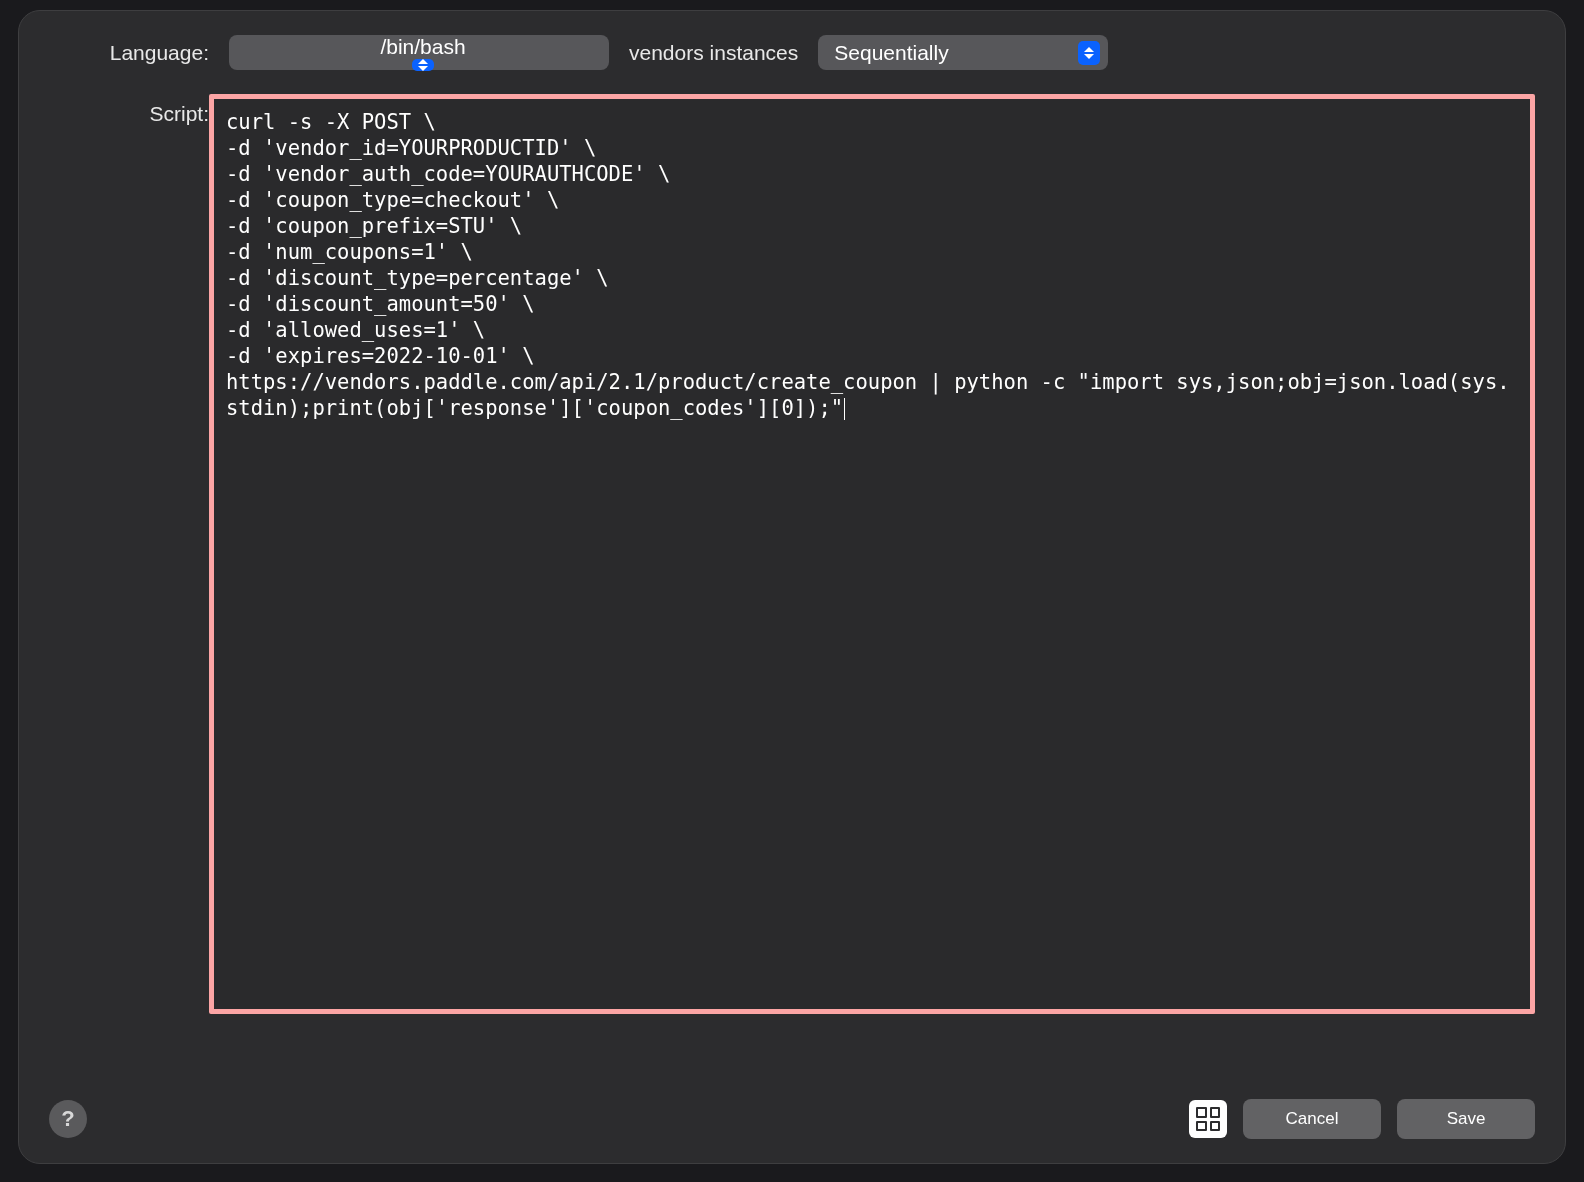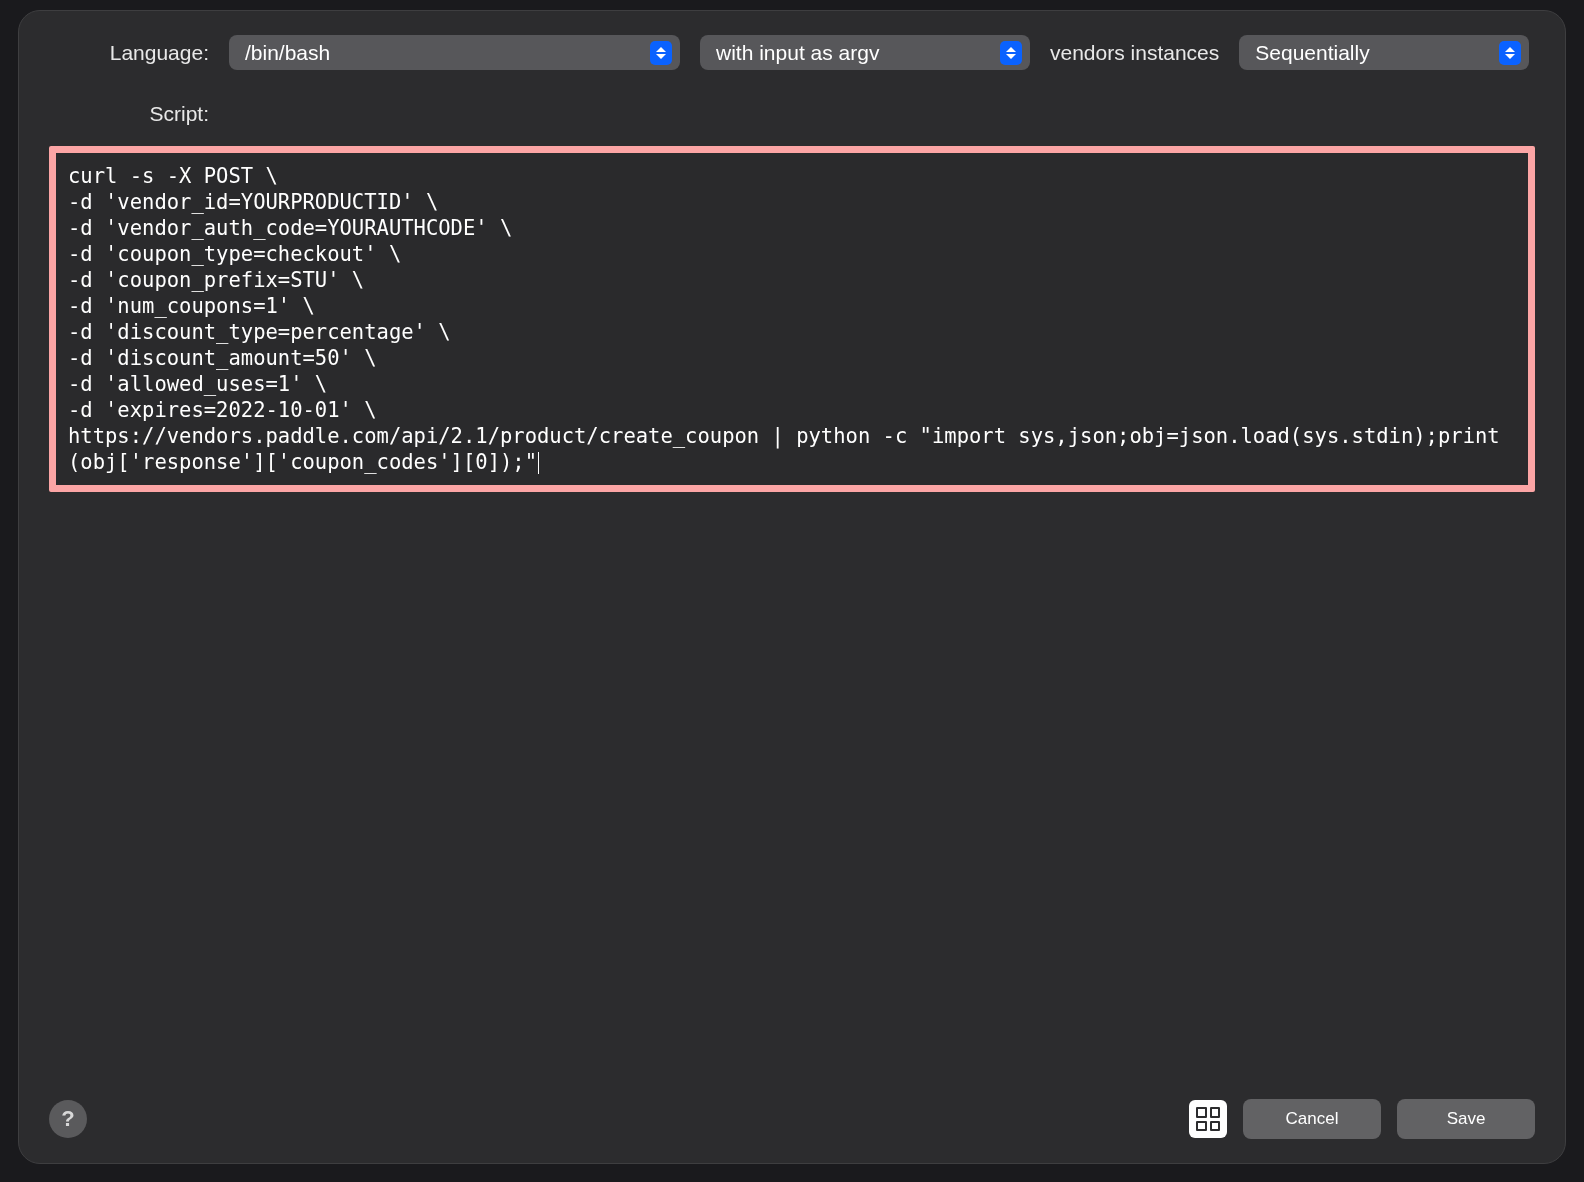--- a/index.html
+++ b/index.html
@@ -49,21 +49,22 @@
       display: flex;
       align-items: center;
       background: #57575a;
       border-radius: 8px;
       height: 35px;
       padding: 0 8px 0 16px;
       cursor: pointer;
       position: relative;
     }
     .select-lang {
-      width: 451px;
+      width: 380px;
+      flex-direction: column;
     }
     .select-input {
       width: 330px;
     }
     .select-running {
       width: 290px;
     }
     .select-text {
       flex: 1;
       font-size: 21px;
@@ -92,27 +93,25 @@
     }
     .arrow-down {
       border-top: 5px solid #ffffff;
     }
     .inline-label {
       font-size: 21px;
       color: #e8e8e8;
     }
     .script-container {
       display: flex;
-      gap: 20px;
-      flex-direction: column;
     }
     .script-editor {
       flex: 1;
       background: #2a2a2c;
-      border: 7px solid #fca5a5;
+      border: 5px solid #fca5a5;
       border-radius: 2px;
       padding: 10px 12px;
       font-family: "SF Mono", Menlo, Monaco, Consolas, monospace;
       font-size: 20.5px;
       color: #ffffff;
       line-height: 1.27;
       white-space: pre-wrap;
       word-break: break-all;
       height: 920px;
       overflow: auto;
@@ -196,27 +195,20 @@
     <div class="label lang-label">Language:</div>
 
     <div class="select select-lang">
       <span class="select-text">/bin/bash</span>
       <span class="select-arrows">
         <span class="arrow-up"></span>
         <span class="arrow-down"></span>
       </span>
     </div>
 
-    <div class="select select-input">
-      <span class="select-text">with input as argv</span>
-      <span class="select-arrows">
-        <span class="arrow-up"></span>
-        <span class="arrow-down"></span>
-      </span>
-    </div>
 
     <div class="inline-label">vendors instances</div>
 
     <div class="select select-running">
       <span class="select-text">Sequentially</span>
       <span class="select-arrows">
         <span class="arrow-up"></span>
         <span class="arrow-down"></span>
       </span>
     </div>

